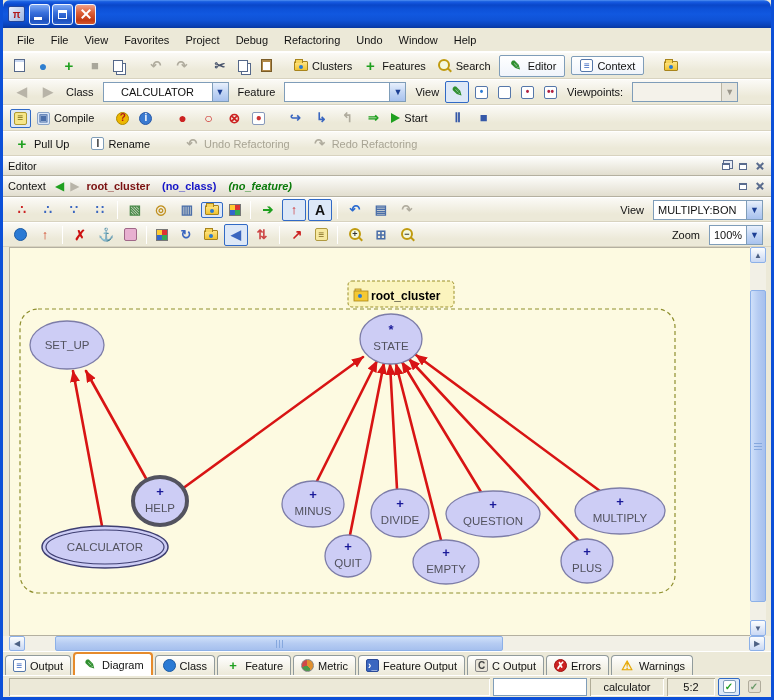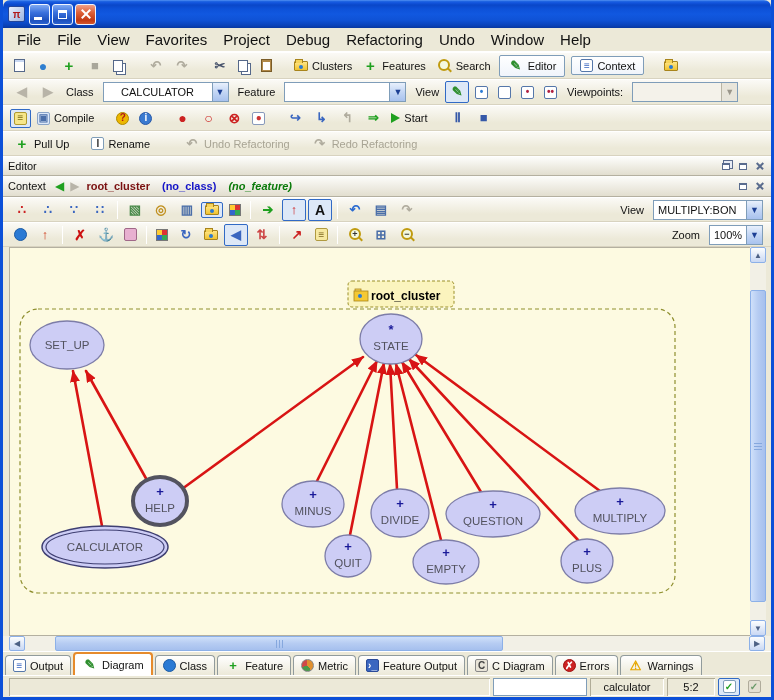--- a/index.html
+++ b/index.html
@@ -19,21 +19,21 @@
   .wbtn { width:21px; height:21px; border:1px solid #eef4ff; border-radius:3px; display:flex; align-items:center; justify-content:center; position:relative; }
   .wbtn.bblue { background:linear-gradient(180deg,#7fa9f2,#3a71dd 40%,#1d50bd 80%,#2a62d0); }
   .wbtn.bred  { background:linear-gradient(180deg,#f0a088,#dd6038 40%,#c23a14 80%,#d5562c); }
   .glyph-min { position:absolute; left:4px; bottom:4px; width:8px; height:3px; background:#fff; }
   .glyph-max { width:9px; height:9px; border:1px solid #fff; border-top:3px solid #fff; }
   .glyph-x::before,.glyph-x::after { content:""; position:absolute; left:50%; top:50%; width:12px; height:2px; background:#fff; }
   .glyph-x::before { transform:translate(-50%,-50%) rotate(45deg); }
   .glyph-x::after  { transform:translate(-50%,-50%) rotate(-45deg); }
   
   .menubar { height:24px; flex:0 0 24px; display:flex; align-items:center; padding-left:6px; background:#ECE9D8; border-bottom:1px solid #fff; }
-  .mitem { font-size:15px; padding:3px 8px; color:#111;text-align:center; }
+  .mitem { font-size:11px; padding:3px 8px; color:#111;text-align:center; }
   
   .tbar { display:flex; align-items:center; padding:1px 4px 1px 6px; background:linear-gradient(180deg,#fbfaf6,#ece9d8 70%);
           border-top:1px solid #fff; border-bottom:1px solid #d8d3c0; }
   .t27{height:27px;flex:0 0 27px} .t26{height:26px;flex:0 0 26px} .t25{height:25px;flex:0 0 25px}
   .tbtn { display:flex; align-items:center; gap:4px; padding:2px 3px; border:1px solid transparent; border-radius:2px; margin:0 1px; }
   .tbtn.pressed { border-color:#316AC5; background:#dde8f7; }
   .tbtn.framed { border:1px solid #7F9DB9; background:linear-gradient(180deg,#ffffff,#f0f4fb); padding:2px 8px; margin:0 3px; }
   .tbtn.dis { opacity:1; }
   .tlabel { font-size:11px; color:#111; white-space:nowrap; }
   .tlabel.dis { color:#a8a494; }
@@ -584,21 +584,21 @@
       <div class="tab">
         <span class="ic ic-pie"></span>
         <span>Metric</span>
       </div>
       <div class="tab">
         <span class="ic badge" style="background: rgb(58, 102, 192); color: rgb(255, 255, 255); border: 1px solid rgb(42, 74, 152); width: 13px; height: 13px;">›_</span>
         <span>Feature Output</span>
       </div>
       <div class="tab">
         <span class="ic badge" style="background: rgb(232, 228, 216); color: rgb(68, 68, 68); border: 1px solid rgb(136, 136, 136); width: 13px; height: 13px;">C</span>
-        <span>C Diagram</span>
+        <span>C Output</span>
       </div>
       <div class="tab">
         <span class="ic badge c" style="background: rgb(204, 34, 34); color: rgb(255, 255, 255); border: 1px solid rgb(160, 16, 16); width: 13px; height: 13px;">✗</span>
         <span>Errors</span>
       </div>
       <div class="tab">
         <span class="ic" style="color: rgb(230, 167, 0);">⚠</span>
         <span>Warnings</span>
       </div>
     </div>

